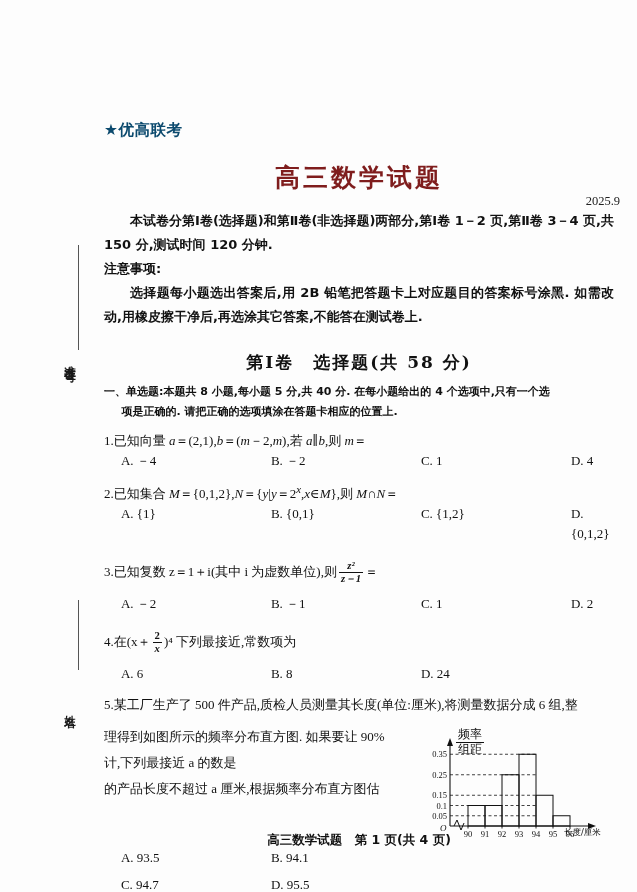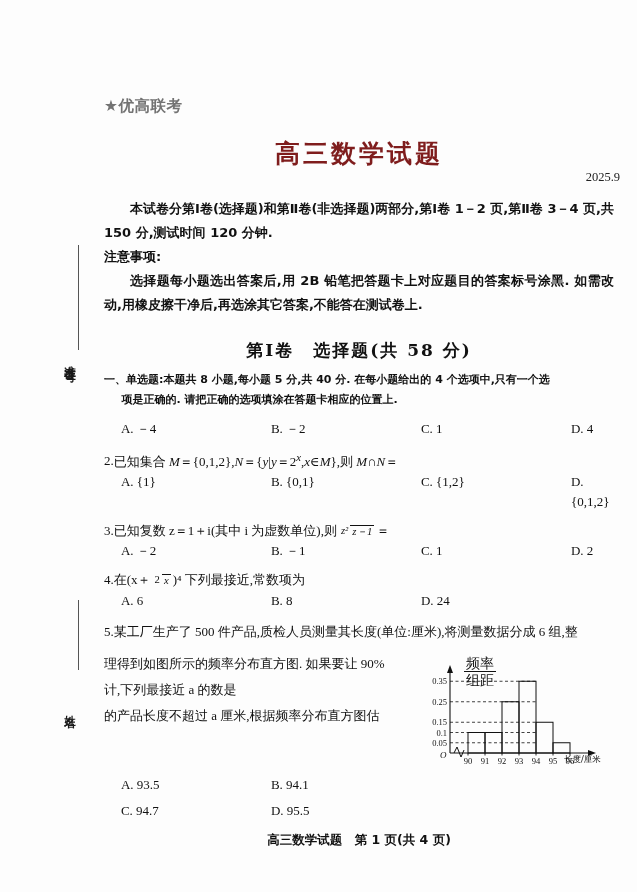--- a/index.html
+++ b/index.html
@@ -25,44 +25,44 @@
     font-size:11.5px; letter-spacing:2px; color:#1a1a1a;
     font-weight:600;
   }
   .vtext.a { top:356px; }
   .vtext.b { top:706px; }
 
   
   .content { position:absolute; left:104px; top:0; width:510px; }
 
   .badge {
-    margin-top:96px;
-    font-family:"DejaVu Sans","Liberation Sans",sans-serif;
-    font-size:15.5px; font-weight:bold; color:#737373;
+    margin-top:120px;
+    font-family:"DejaVu Sans","Liberation Sans",sans-serif;
+    font-size:15.5px; font-weight:bold; color:#0c4a6e;
     letter-spacing:0.5px;
   }
   .title-row { position:relative; margin-top:20px; height:34px; }
   .doc-title {
     text-align:center;
     font-family:"DejaVu Serif","Liberation Serif",serif;
     font-size:25px; font-weight:bold; letter-spacing:3px;
     color:#7f1d1d;
   }
   .doc-date {
     position:absolute; right:-6px; bottom:-14px;
     font-size:12.5px; color:#222;
     font-family:"Liberation Serif",serif;
   }
 
   p.para {
     margin:0; font-size:13px; line-height:1.85;
     text-align:justify; color:#111;
   }
   .indent { text-indent:2em; }
-  .para-block { margin-top:26px; }
+  .para-block { margin-top:14px; }
   .notice-head {
     font-family:"DejaVu Sans","Liberation Sans",sans-serif;
     font-weight:bold; font-size:13px; margin-top:3px;
   }
   .bold-sans {
     font-family:"DejaVu Sans","Liberation Sans",sans-serif;
     font-weight:bold;
   }
 
   .section-title {
@@ -80,23 +80,23 @@
 
   
   .q { font-size:13px; line-height:1.55; margin-top:9px; position:relative; }
   .q .stem { display:block; }
   .opts { display:flex; padding-left:1.3em; }
   .opts > div { font-size:13px; }
   .opt1 { width:150px; } .opt2 { width:150px; } .opt3 { width:150px; } .opt4 { flex:1; }
 
   
   .frac {
-    display:inline-flex; flex-direction:row; align-items:center;
+    display:inline-flex; flex-direction:column; align-items:center;
     vertical-align:middle; font-size:0.82em; line-height:1.12;
-    margin:2px 2px; position:relative; top:-0.1em;
+    margin:8px 2px; position:relative; top:-0.1em;font-weight:bold;
   }
   .frac .num { padding:0 2px; }
   .frac .den { padding:0 2px; border-top:1px solid #111; }
 
   
   .q5row { display:flex; margin-top:9px; }
   .q5text { width:300px; font-size:13px; line-height:2.0; }
   .q5chart { width:205px; position:relative; padding-top:6px; }
   .q5opts { padding-left:1.3em; }
   .q5opts .line { display:flex; margin-top:6px; }
@@ -142,20 +142,23 @@
     </div>
 
     <div class="section-title">第Ⅰ卷　选择题(共 58 分)</div>
 
     <div class="part-desc">
       <span>一、单选题:本题共 8 小题,每小题 5 分,共 40 分. 在每小题给出的 4 个选项中,只有一个选</span>
       <span class="cont">项是正确的. 请把正确的选项填涂在答题卡相应的位置上.</span>
     </div>
 
     <div class="q">
+      <span class="stem">
+        <span>1.</span><span>已知向量 <span class="it">a</span>＝(2,1),<span class="it">b</span>＝(<span class="it">m</span>－2,<span class="it">m</span>),若 <span class="it">a</span>∥<span class="it">b</span>,则 <span class="it">m</span>＝</span>
+      </span>
       <div class="opts">
         <div class="opt1">A. －4</div>
         <div class="opt2">B. －2</div>
         <div class="opt3">C. 1</div>
         <div class="opt4">D. 4</div>
       </div>
     </div>
 
     <div class="q">
       <span class="stem">
@@ -251,21 +254,21 @@
                   <line x1="115" y1="96" x2="115" y2="98.5" stroke="#111" stroke-width="0.9"></line>
                   <text x="115" y="107" text-anchor="middle" font-size="8.5" font-family="Liberation Serif, serif" fill="#111">93</text>
                   <line x1="132" y1="96" x2="132" y2="98.5" stroke="#111" stroke-width="0.9"></line>
                   <text x="132" y="107" text-anchor="middle" font-size="8.5" font-family="Liberation Serif, serif" fill="#111">94</text>
                   <line x1="149" y1="96" x2="149" y2="98.5" stroke="#111" stroke-width="0.9"></line>
                   <text x="149" y="107" text-anchor="middle" font-size="8.5" font-family="Liberation Serif, serif" fill="#111">95</text>
                   <line x1="166" y1="96" x2="166" y2="98.5" stroke="#111" stroke-width="0.9"></line>
                   <text x="166" y="107" text-anchor="middle" font-size="8.5" font-family="Liberation Serif, serif" fill="#111">96</text>
                 </g>
             </svg>
-            <div style="position:absolute;left:60px;top:-2px;font-size:14px;text-align:center;line-height:1.15;">
+            <div style="position:absolute;left:52px;top:-2px;font-size:12px;text-align:center;line-height:1.15;">
               <div style="border-bottom:1px solid #111;padding:0 2px;font-family:'DejaVu Sans',sans-serif;">频率</div>
               <div style="padding:0 2px;font-family:'DejaVu Sans',sans-serif;">组距</div>
             </div>
             <div style="position:absolute;left:160px;top:96px;font-size:8.5px;font-family:'DejaVu Sans',sans-serif;white-space:nowrap;">长度/厘米</div>
             <div style="position:absolute;left:36px;top:92px;font-size:9px;font-style:italic;">O</div>
           </div>
         </div>
       </div>
       <div class="q5opts">
         <div class="line">

